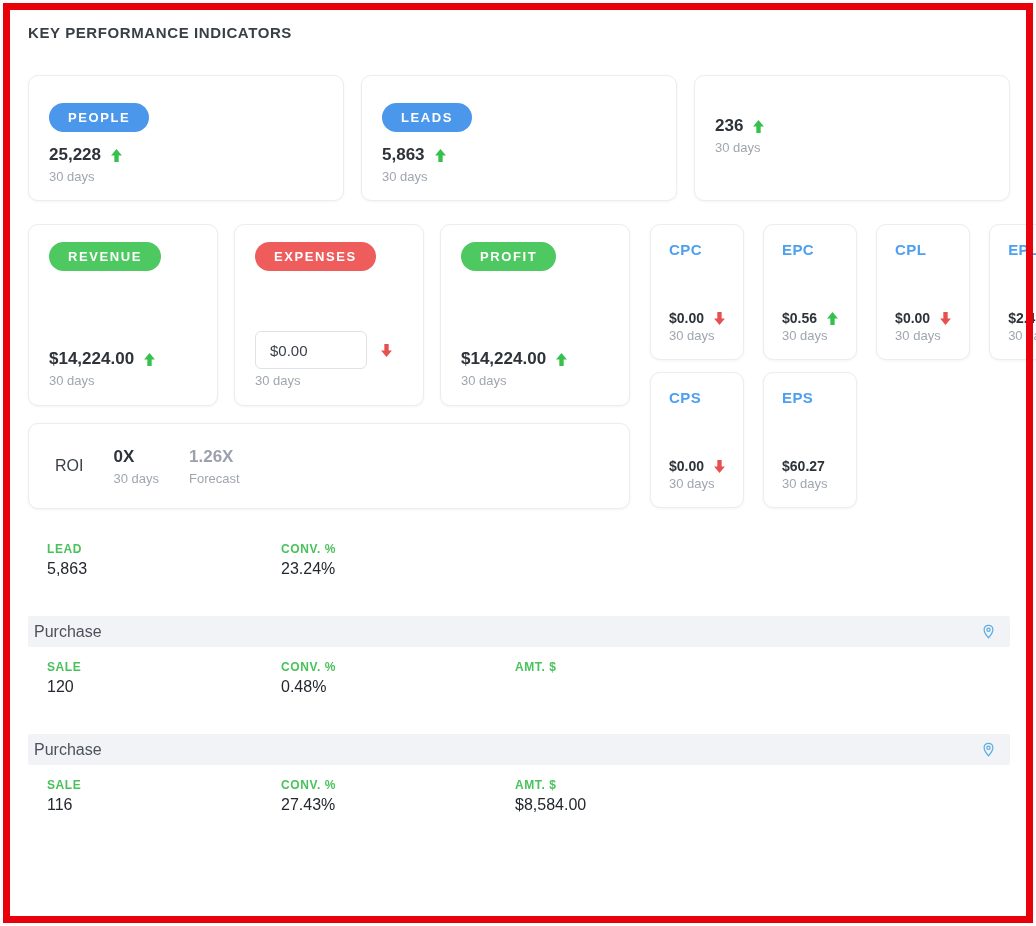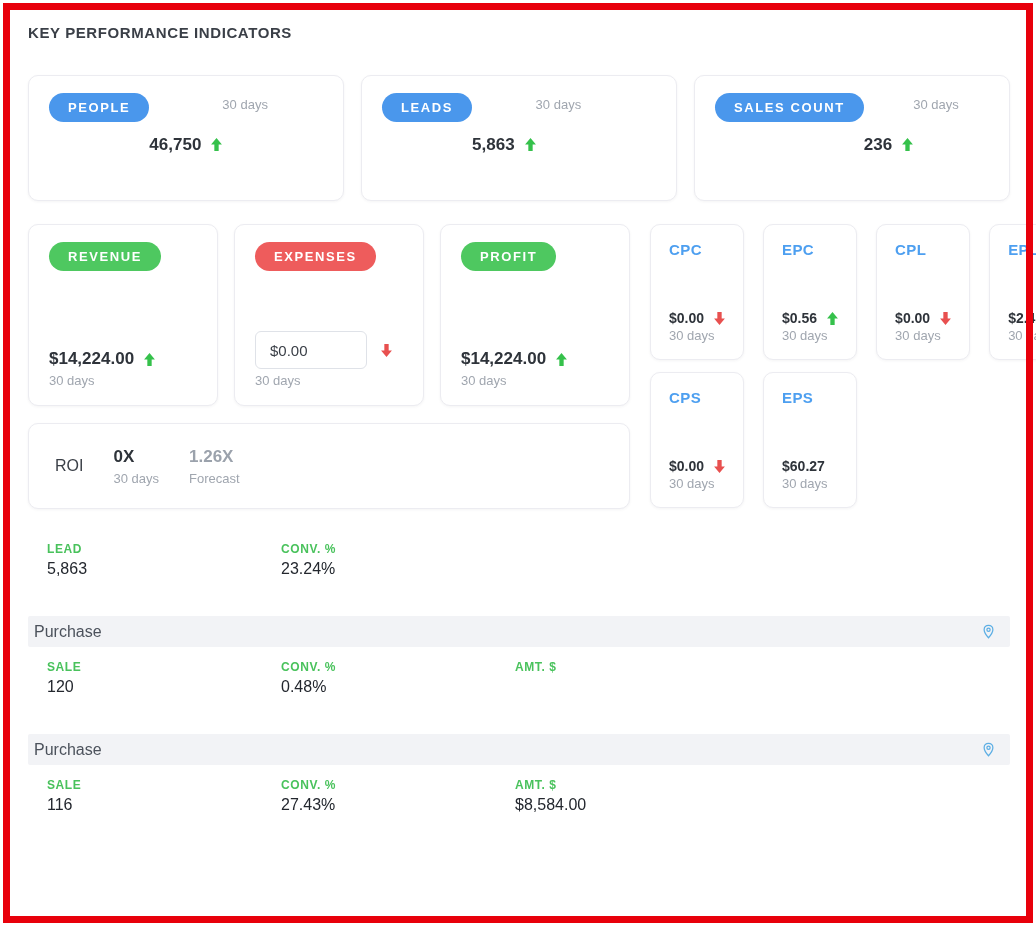--- a/index.html
+++ b/index.html
@@ -8,21 +8,21 @@
   .page { position:absolute; inset:0; background:#fff; overflow:hidden; }
   .frame { position:absolute; inset:3px; border:7px solid #e8000b; pointer-events:none; z-index:50; }
   .content { position:absolute; left:28px; top:0; width:982px; }
 
   .page-title { margin-top:24px; font-size:15px; font-weight:bold; color:#3a3f47; letter-spacing:0.6px; }
 
   .card { background:#fff; border:1px solid #ececf1; border-radius:10px; box-shadow:0 1px 3px rgba(30,40,60,0.05); }
 
   
   .kpi-row { margin-top:34px; display:grid; grid-template-columns:repeat(3,1fr); gap:17px; }
-  .kpi-card { height:126px; padding:17px 20px; display:flex; flex-direction:row; }
+  .kpi-card { height:126px; padding:27px 20px; display:flex; flex-direction:column; }
   .badge { display:inline-block; align-self:flex-start; color:#fff; font-weight:bold; font-size:13px; letter-spacing:1.6px; padding:7px 19px; border-radius:16px; }
   .badge-blue { background:#4a97ec; }
   .badge-green { background:#4ec860; }
   .badge-red { background:#ee5c5c; }
   .val-row { display:flex; align-items:center; gap:10px; margin-top:13px; }
   .val { font-size:17px; font-weight:bold; color:#2e333a; }
   .trend { display:inline-flex; align-items:center; }
   .trend svg { display:block; }
   .trend-up { color:#35c14b; }
   .trend-down { color:#e8504f; }
@@ -64,21 +64,21 @@
 <div class="page">
   <div class="frame"></div>
   <div class="content">
 
     <div class="page-title">KEY PERFORMANCE INDICATORS</div>
 
     <div class="kpi-row">
       <div class="card kpi-card">
         <span class="badge badge-blue">PEOPLE</span>
         <div class="val-row">
-          <span class="val">46,750</span>
+          <span class="val">25,228</span>
           <span class="trend trend-up">
               <svg viewBox="0 0 10 12" width="11" height="13">
                 <path d="M5 0 L10 6 H7 V12 H3 V6 H0 Z" fill="currentColor"></path>
               </svg>
             </span>
         </div>
         <div class="period">30 days</div>
       </div>
       <div class="card kpi-card">
         <span class="badge badge-blue">LEADS</span>
@@ -86,21 +86,20 @@
           <span class="val">5,863</span>
           <span class="trend trend-up">
               <svg viewBox="0 0 10 12" width="11" height="13">
                 <path d="M5 0 L10 6 H7 V12 H3 V6 H0 Z" fill="currentColor"></path>
               </svg>
             </span>
         </div>
         <div class="period">30 days</div>
       </div>
       <div class="card kpi-card">
-        <span class="badge badge-blue">SALES COUNT</span>
         <div class="val-row">
           <span class="val">236</span>
           <span class="trend trend-up">
               <svg viewBox="0 0 10 12" width="11" height="13">
                 <path d="M5 0 L10 6 H7 V12 H3 V6 H0 Z" fill="currentColor"></path>
               </svg>
             </span>
         </div>
         <div class="period">30 days</div>
       </div>

